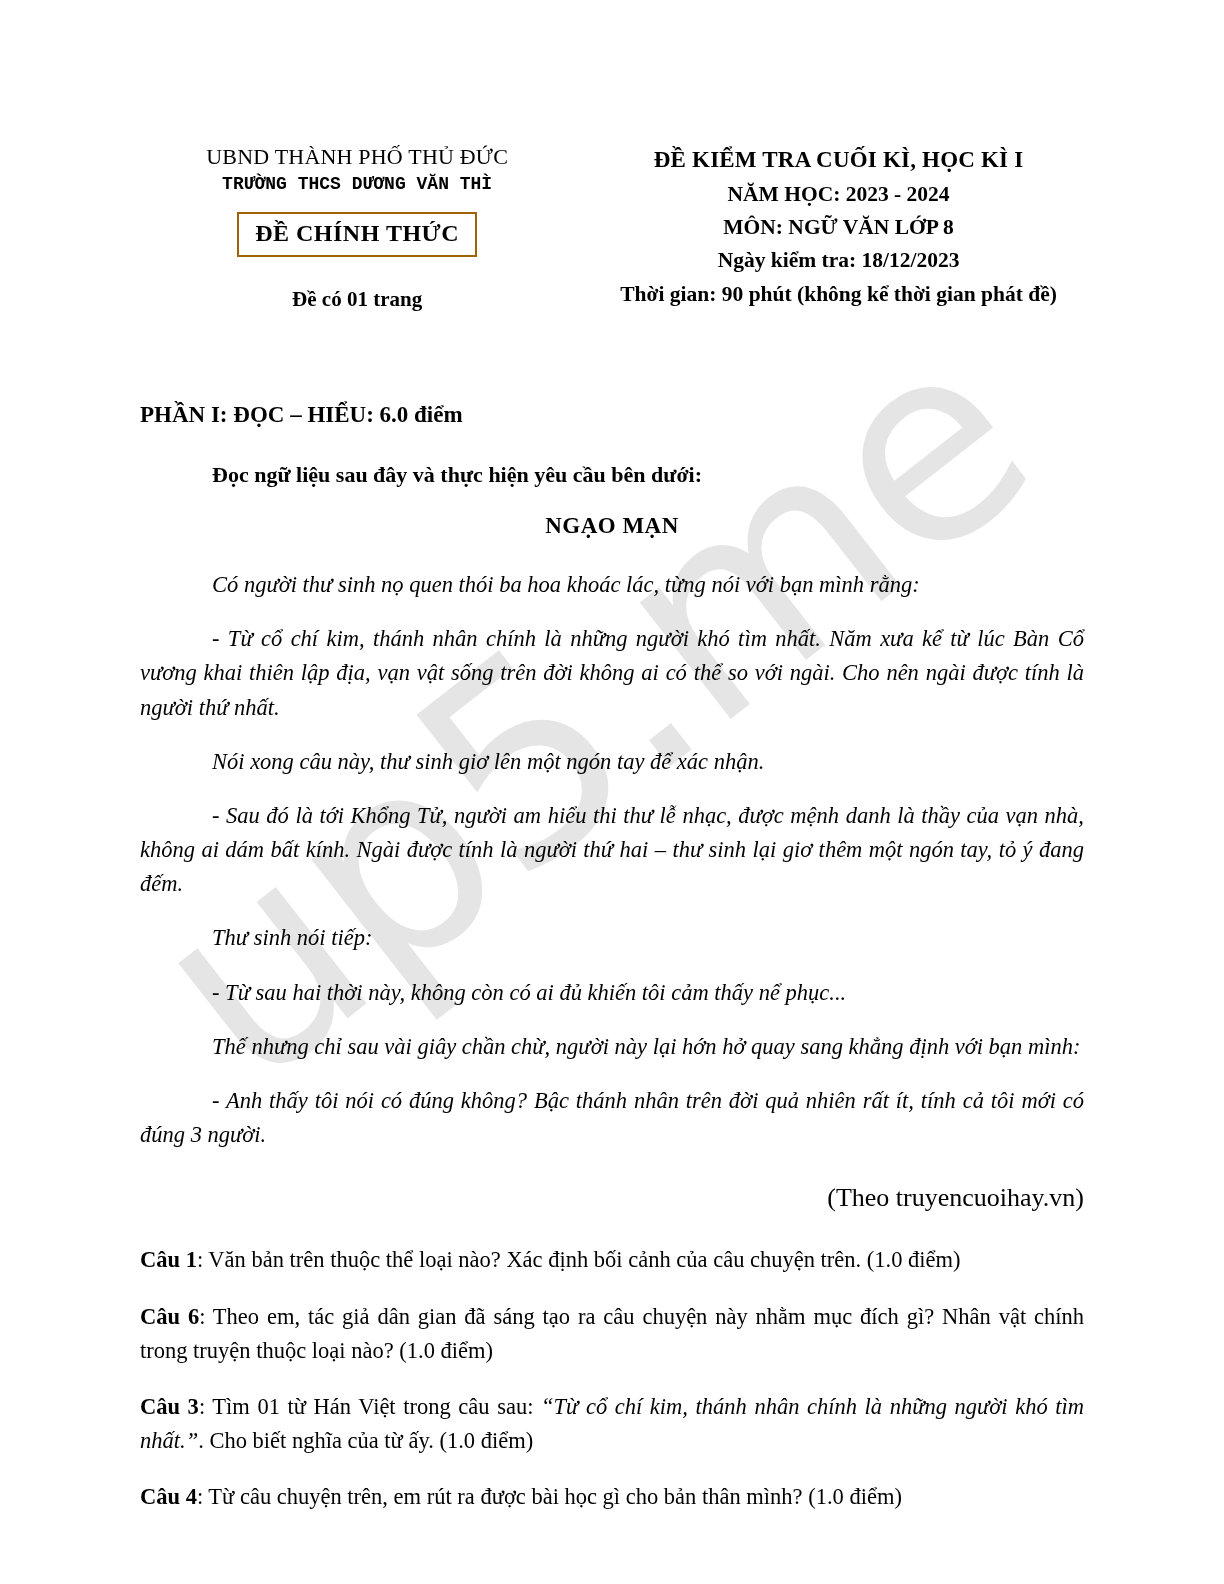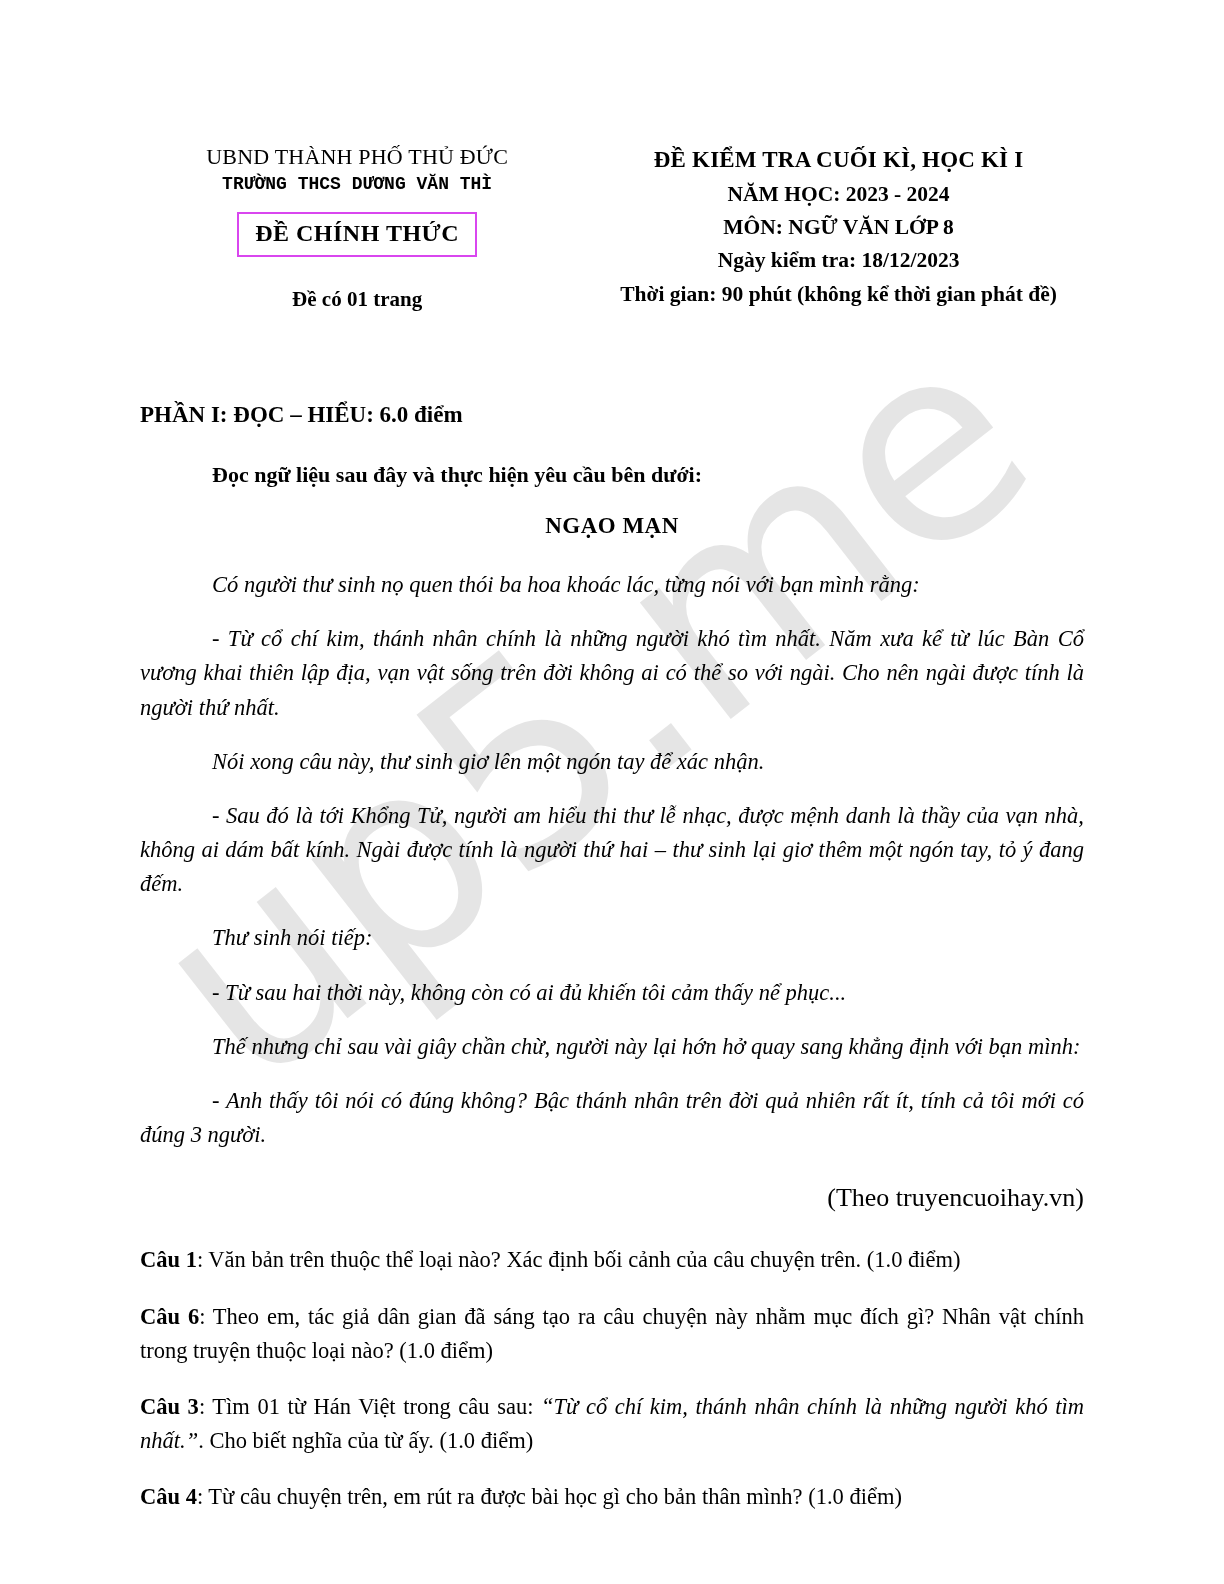--- a/index.html
+++ b/index.html
@@ -68,21 +68,21 @@
     line-height: 1.35;
   }
   .hl-line2 {
     font-size: 18px;
     font-weight: bold;
     line-height: 1.35;
     font-family: Liberation Mono, monospace;
   }
   .official-box {
     display: inline-block;
-    border: 2px solid #d946ef;
+    border: 2px solid #a16207;
     padding: 6px 16px 8px 16px;
     margin-top: 16px;
     font-weight: bold;
     font-size: 24px;
     letter-spacing: 0.5px;
   }
   .pages-note {
     margin-top: 30px;
     font-weight: bold;
     font-size: 21px;

